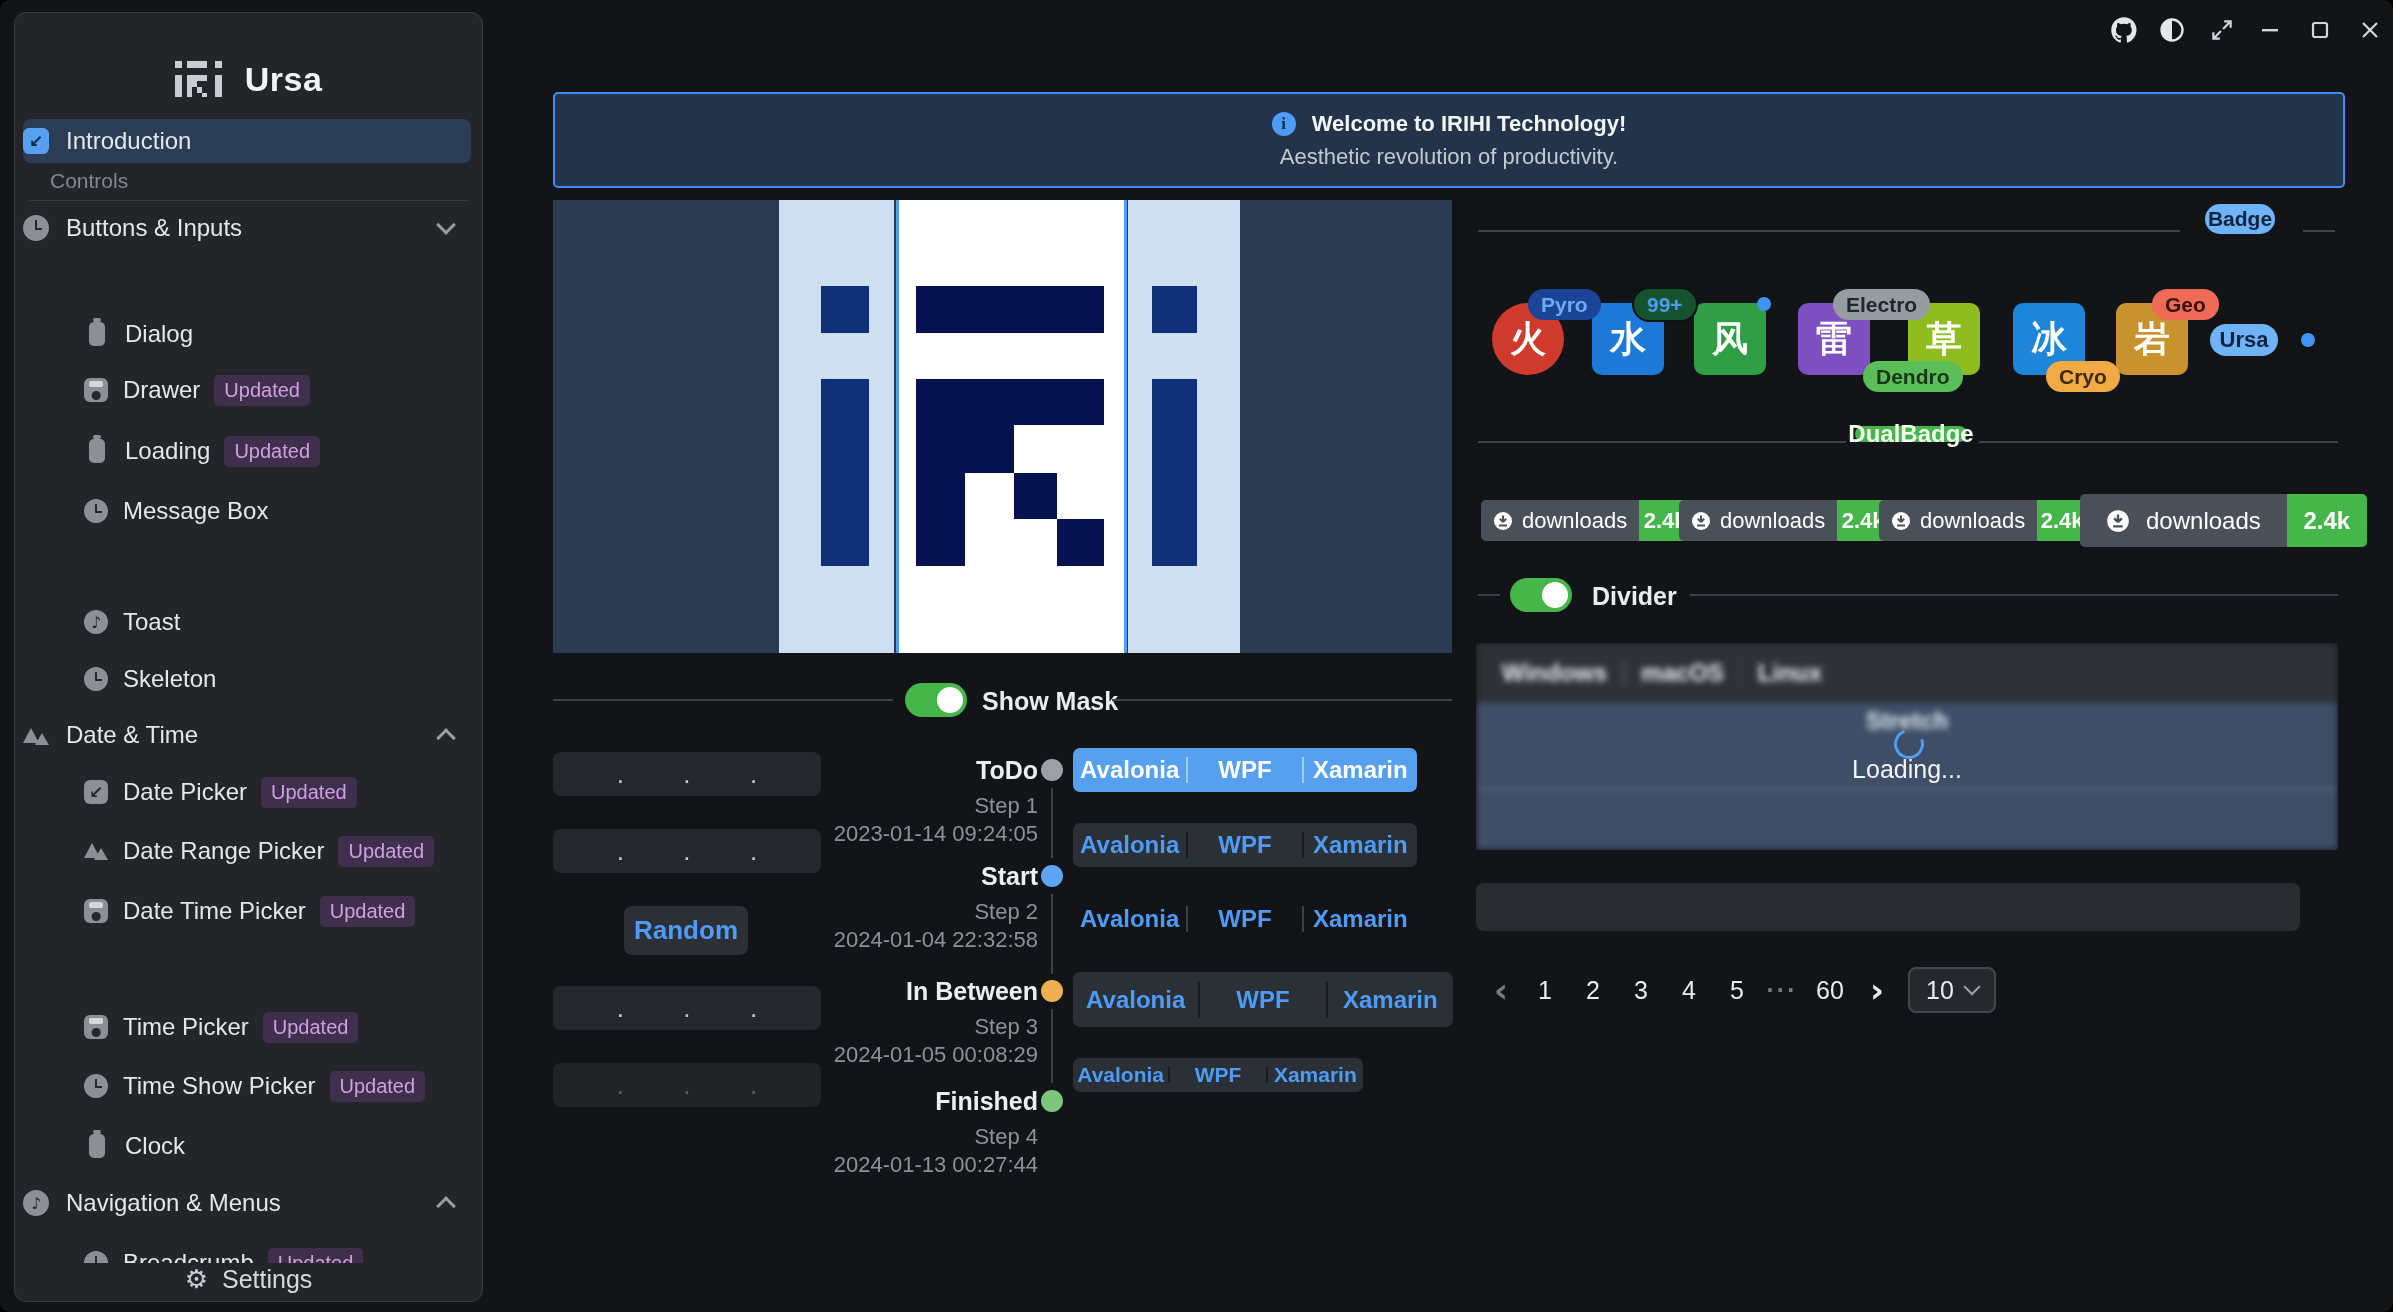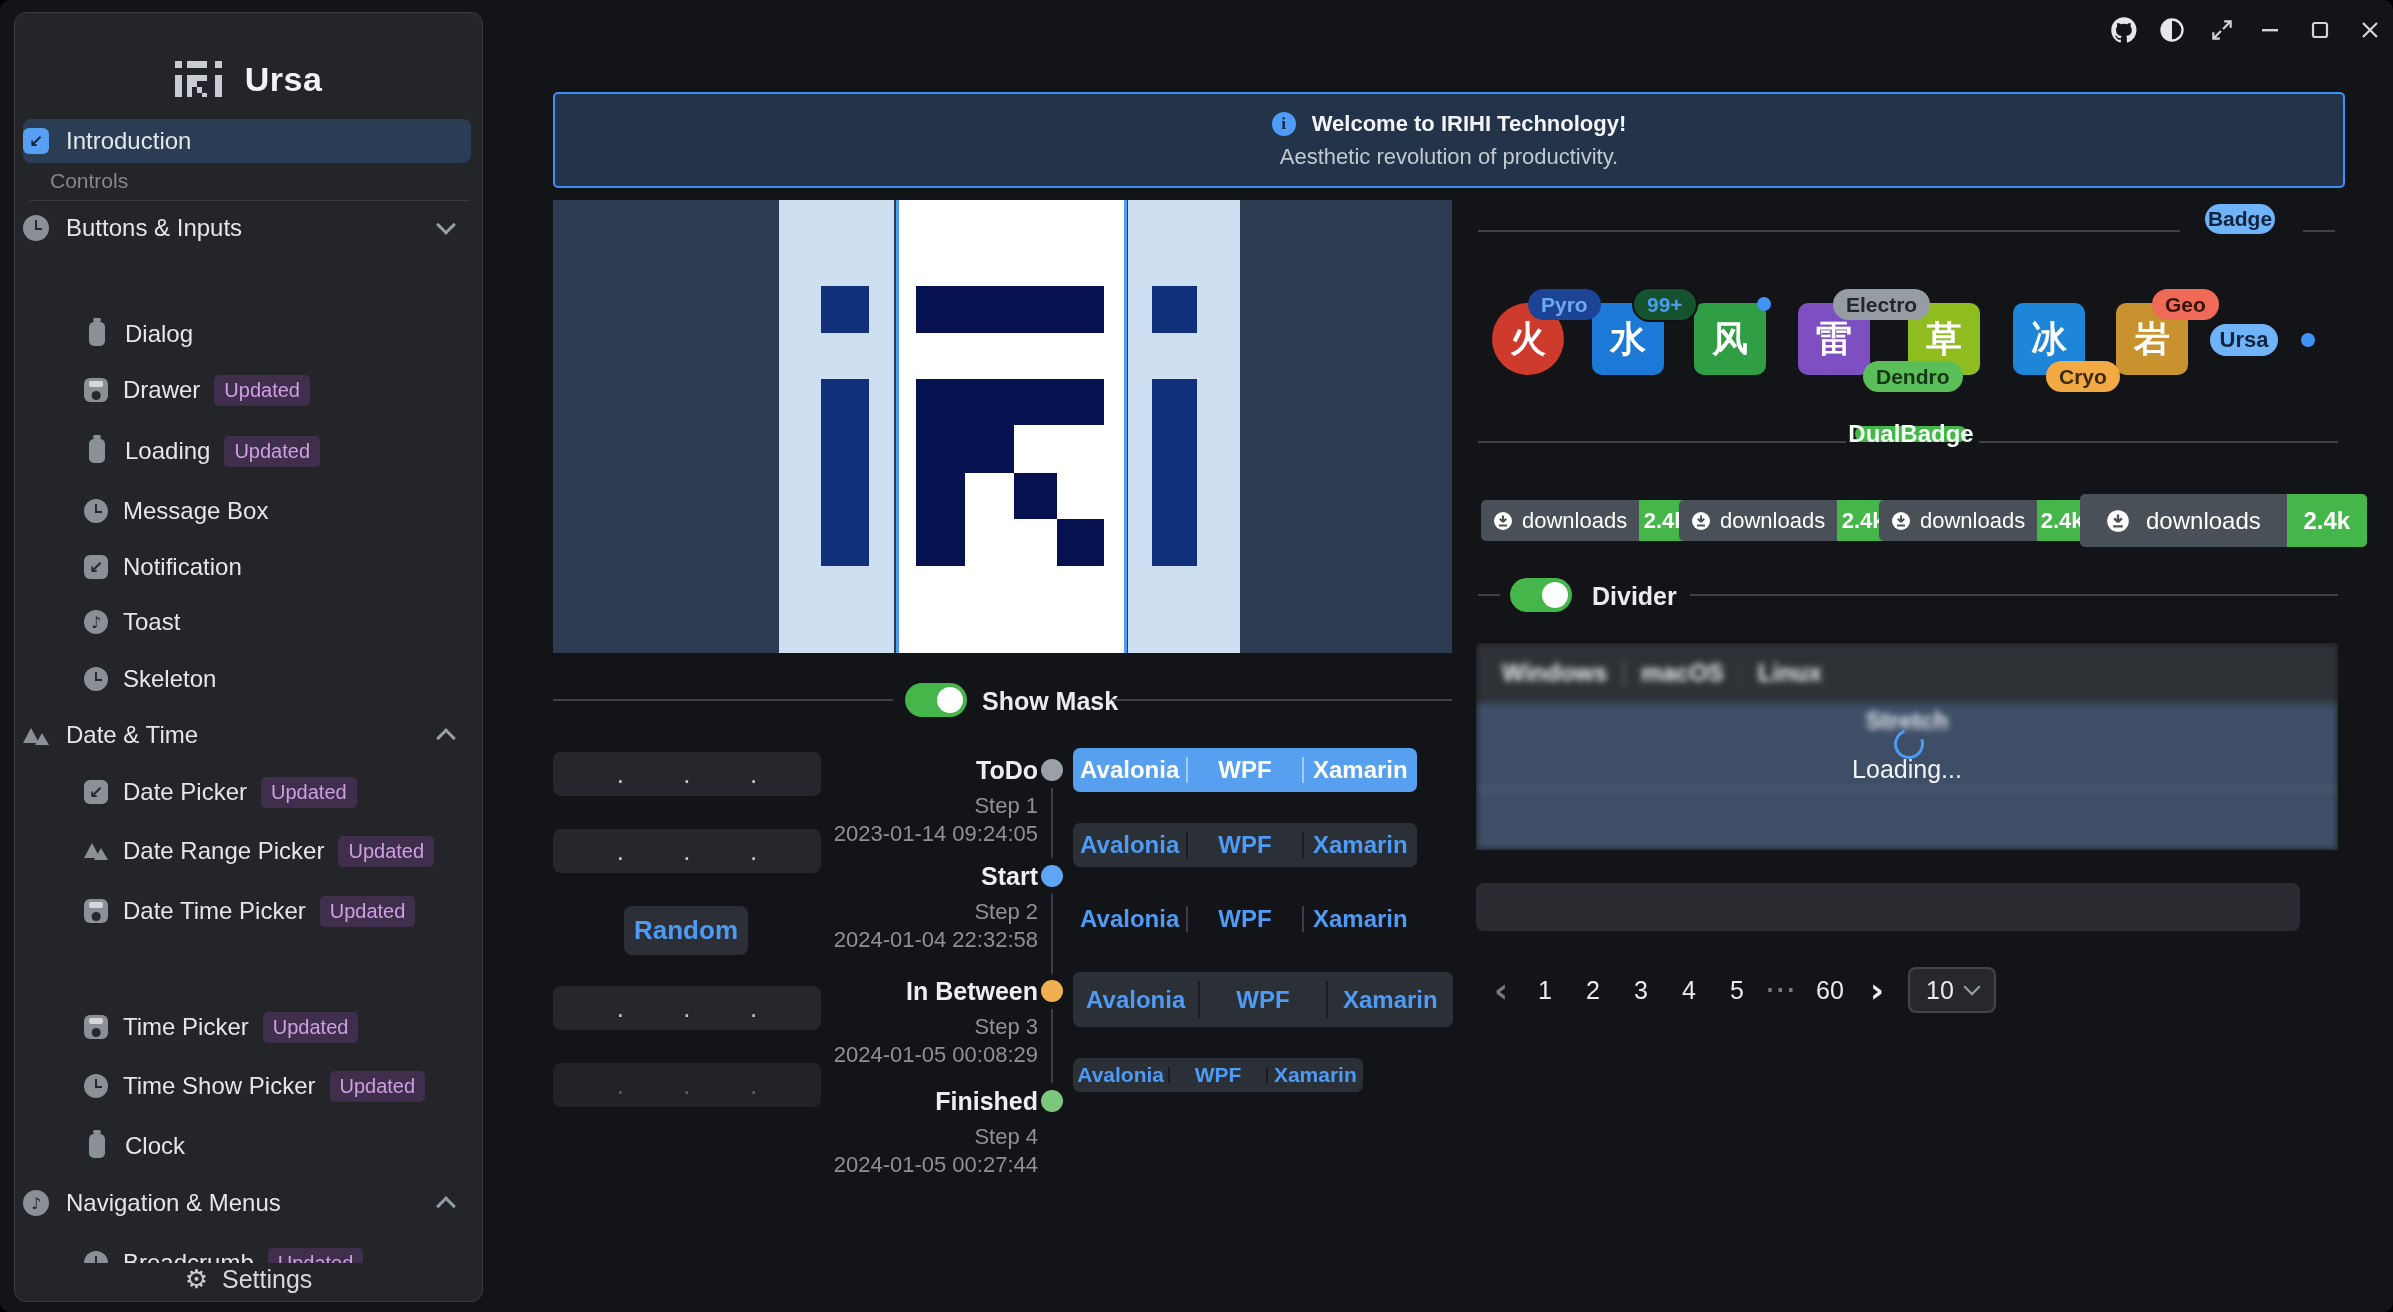--- a/index.html
+++ b/index.html
@@ -222,24 +222,20 @@
     </div>
     <div class="nav sub" style="top:416px">
       <span class="ic sm ic-batt"></span>
       <span class="nl">Loading</span>
       <span class="badge">Updated</span>
     </div>
     <div class="nav sub" style="top:476px">
       <span class="ic sm ic-clock"></span>
       <span class="nl">Message Box</span>
     </div>
-    <div class="nav sub" style="top:532px">
-      <span class="ic sm ic-arrow"></span>
-      <span class="nl">Notification</span>
-    </div>
     <div class="nav sub" style="top:587px">
       <span class="ic sm ic-note"></span>
       <span class="nl">Toast</span>
     </div>
     <div class="nav sub" style="top:644px">
       <span class="ic sm ic-clock"></span>
       <span class="nl">Skeleton</span>
     </div>
 
     <div class="nav top" style="top:700px">
@@ -368,21 +364,21 @@
   <div class="tseg" style="top:894px;height:80px"></div>
 
   <div class="tl-title" style="top:977px">In Between</div>
   <div class="tl-meta" style="top:1014px">Step 3</div>
   <div class="tl-meta" style="top:1042px">2024-01-05 00:08:29</div>
   <div class="tdot" style="top:980px;background:#f0b052"></div>
   <div class="tseg" style="top:1009px;height:74px"></div>
 
   <div class="tl-title" style="top:1087px">Finished</div>
   <div class="tl-meta" style="top:1124px">Step 4</div>
-  <div class="tl-meta" style="top:1152px">2024-01-05 00:27:44</div>
+  <div class="tl-meta" style="top:1152px">2024-01-13 00:27:44</div>
   <div class="tdot" style="top:1090px;background:#7bc77b"></div>
 
   <div class="bgrp fill-blue" style="top:748px;width:344px;height:44px">
     <div class="cell">Avalonia</div>
       <div class="vsep"></div>
     <div class="cell">WPF</div>
       <div class="vsep"></div>
     <div class="cell">Xamarin</div>
   </div>
   <div class="bgrp fill-dark" style="top:823px;width:344px;height:44px">

